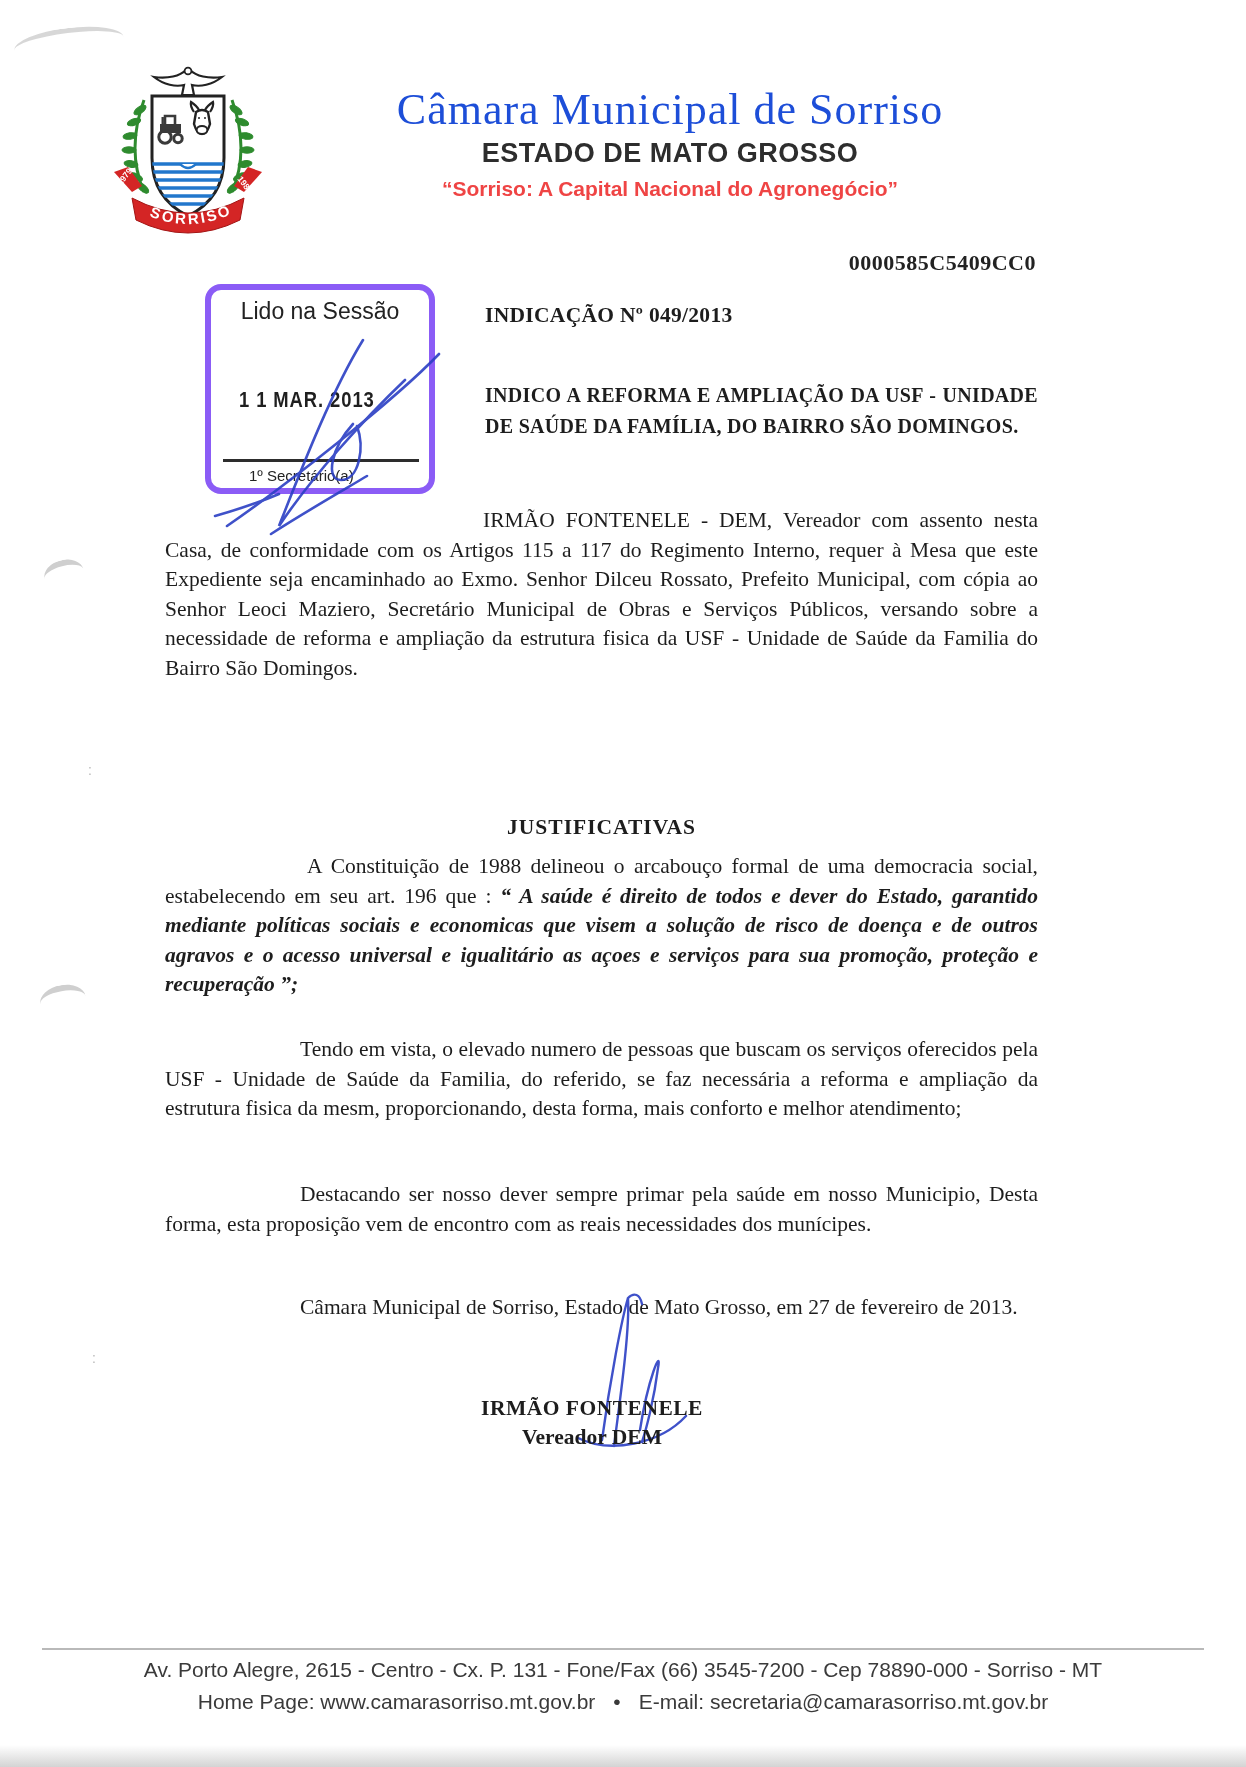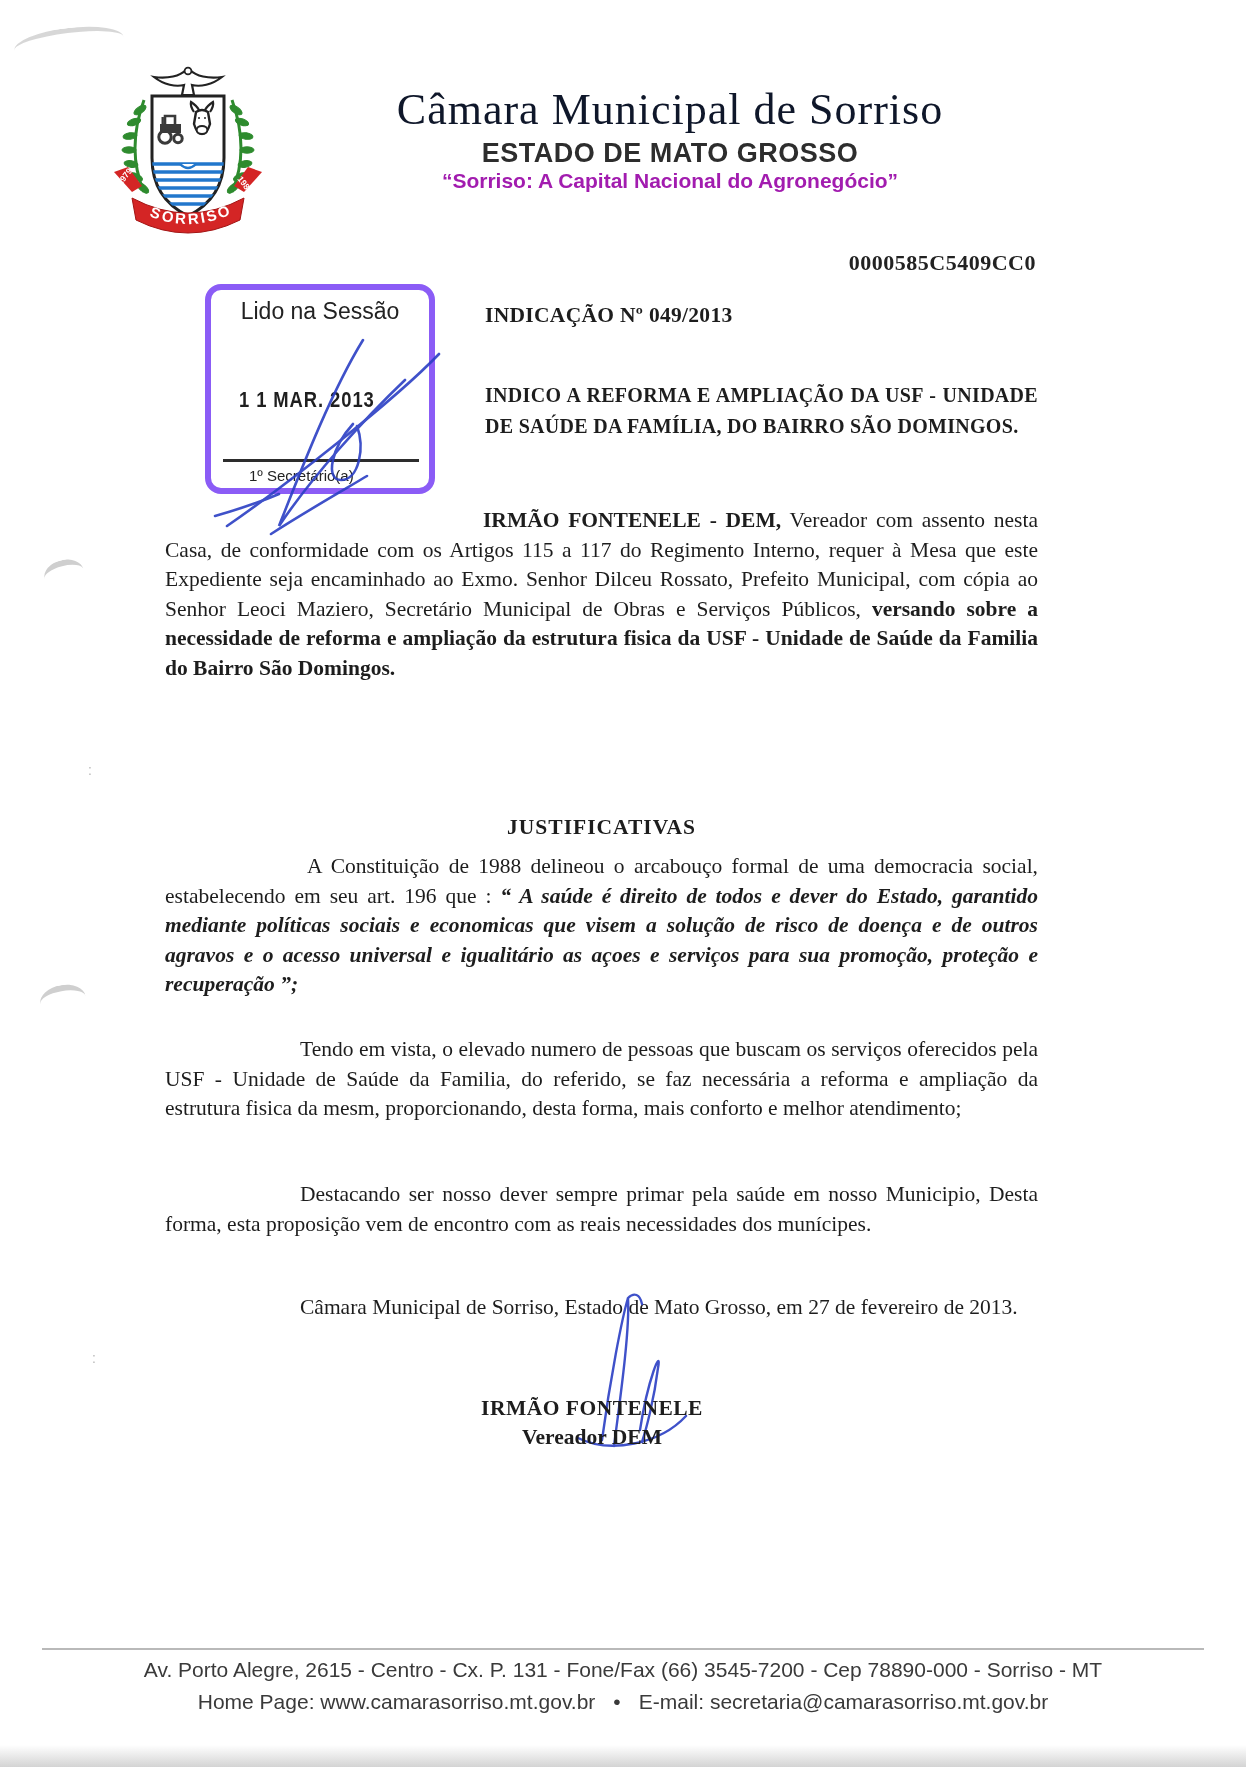--- a/index.html
+++ b/index.html
@@ -4,42 +4,42 @@
 <style>
   html,body{margin:0;padding:0;background:#e9e9e9;}
   .page{
     position:relative;width:1246px;height:1767px;margin:0 auto;
     background:#ffffff;overflow:hidden;
     font-family:"Liberation Serif", serif;color:#1d1d1d;
   }
   
   .crest{position:absolute;left:98px;top:60px;width:180px;height:178px;}
   .header-text{position:absolute;left:320px;top:86px;width:700px;text-align:center;}
-  .org-title{font-family:"Liberation Serif",serif;font-size:44px;letter-spacing:1px;color:#0f172a;line-height:1.1;}
+  .org-title{font-family:"Liberation Serif",serif;font-size:44px;letter-spacing:1px;color:#1d4ed8;line-height:1.1;}
   .org-state{font-family:"Liberation Sans",sans-serif;font-weight:bold;font-size:27px;color:#2d2d2d;margin-top:4px;letter-spacing:.5px;}
-  .org-motto{font-family:"Liberation Sans",sans-serif;font-weight:bold;font-size:21px;color:#a21caf;margin-top:0;}
+  .org-motto{font-family:"Liberation Sans",sans-serif;font-weight:bold;font-size:21px;color:#ef4444;margin-top:8px;}
   .doc-code{position:absolute;right:210px;top:250px;font-weight:bold;font-size:22px;letter-spacing:.5px;color:#222;}
   
   .stamp{position:absolute;left:205px;top:284px;width:218px;height:198px;border:6px solid #8b5cf6;border-radius:16px;}
   .stamp-title{position:absolute;top:8px;left:0;right:0;text-align:center;font-family:"Liberation Sans",sans-serif;font-size:23px;color:#222;}
   .stamp-date{position:absolute;top:98px;left:28px;font-family:"Liberation Sans",sans-serif;font-weight:bold;font-size:20px;letter-spacing:1px;color:#1f1f1f;transform:scale(.92,1.06);transform-origin:left top;}
   .stamp-rule{position:absolute;left:12px;right:10px;bottom:26px;height:3px;background:#2d2d2d;}
   .stamp-role{position:absolute;left:38px;bottom:4px;font-family:"Liberation Sans",sans-serif;font-size:15px;color:#222;}
   .pen{position:absolute;pointer-events:none;}
   
   .doc-title{position:absolute;left:485px;top:303px;font-weight:bold;font-size:21.5px;letter-spacing:.3px;}
   .doc-subject{position:absolute;left:485px;top:380px;width:553px;font-weight:bold;font-size:20px;line-height:31px;text-align:justify;letter-spacing:.3px;}
   .para{position:absolute;left:165px;width:873px;font-size:21.5px;line-height:29.5px;text-align:justify;}
   .p1{top:506px;text-indent:318px;}
   .h-just{position:absolute;left:165px;top:815px;width:873px;text-align:center;font-weight:bold;font-size:21.5px;letter-spacing:1px;}
   .p2{top:852px;text-indent:142px;}
   .p3{top:1035px;text-indent:135px;}
   .p4{top:1180px;text-indent:135px;}
   .closing{top:1293px;text-indent:135px;}
-  .bold{font-weight:bold;margin-top:11px;}
+  .bold{font-weight:normal;margin-top:11px;}
   .bold-italic{font-weight:bold;font-style:italic;}
   
   .sig-block{position:absolute;left:392px;top:1396px;width:400px;text-align:center;}
   .sig-name{font-weight:bold;font-size:21.5px;letter-spacing:.5px;}
   .sig-role{font-weight:bold;font-size:21.5px;margin-top:4px;}
   
   .footer-rule{position:absolute;left:42px;right:42px;top:1648px;height:2px;background:#b9b9b9;}
   .footer-line{position:absolute;left:0;width:1246px;text-align:center;font-family:"Liberation Sans",sans-serif;font-size:21px;color:#3a3a3a;}
   .f1{top:1658px;}
   .f2{top:1690px;}

